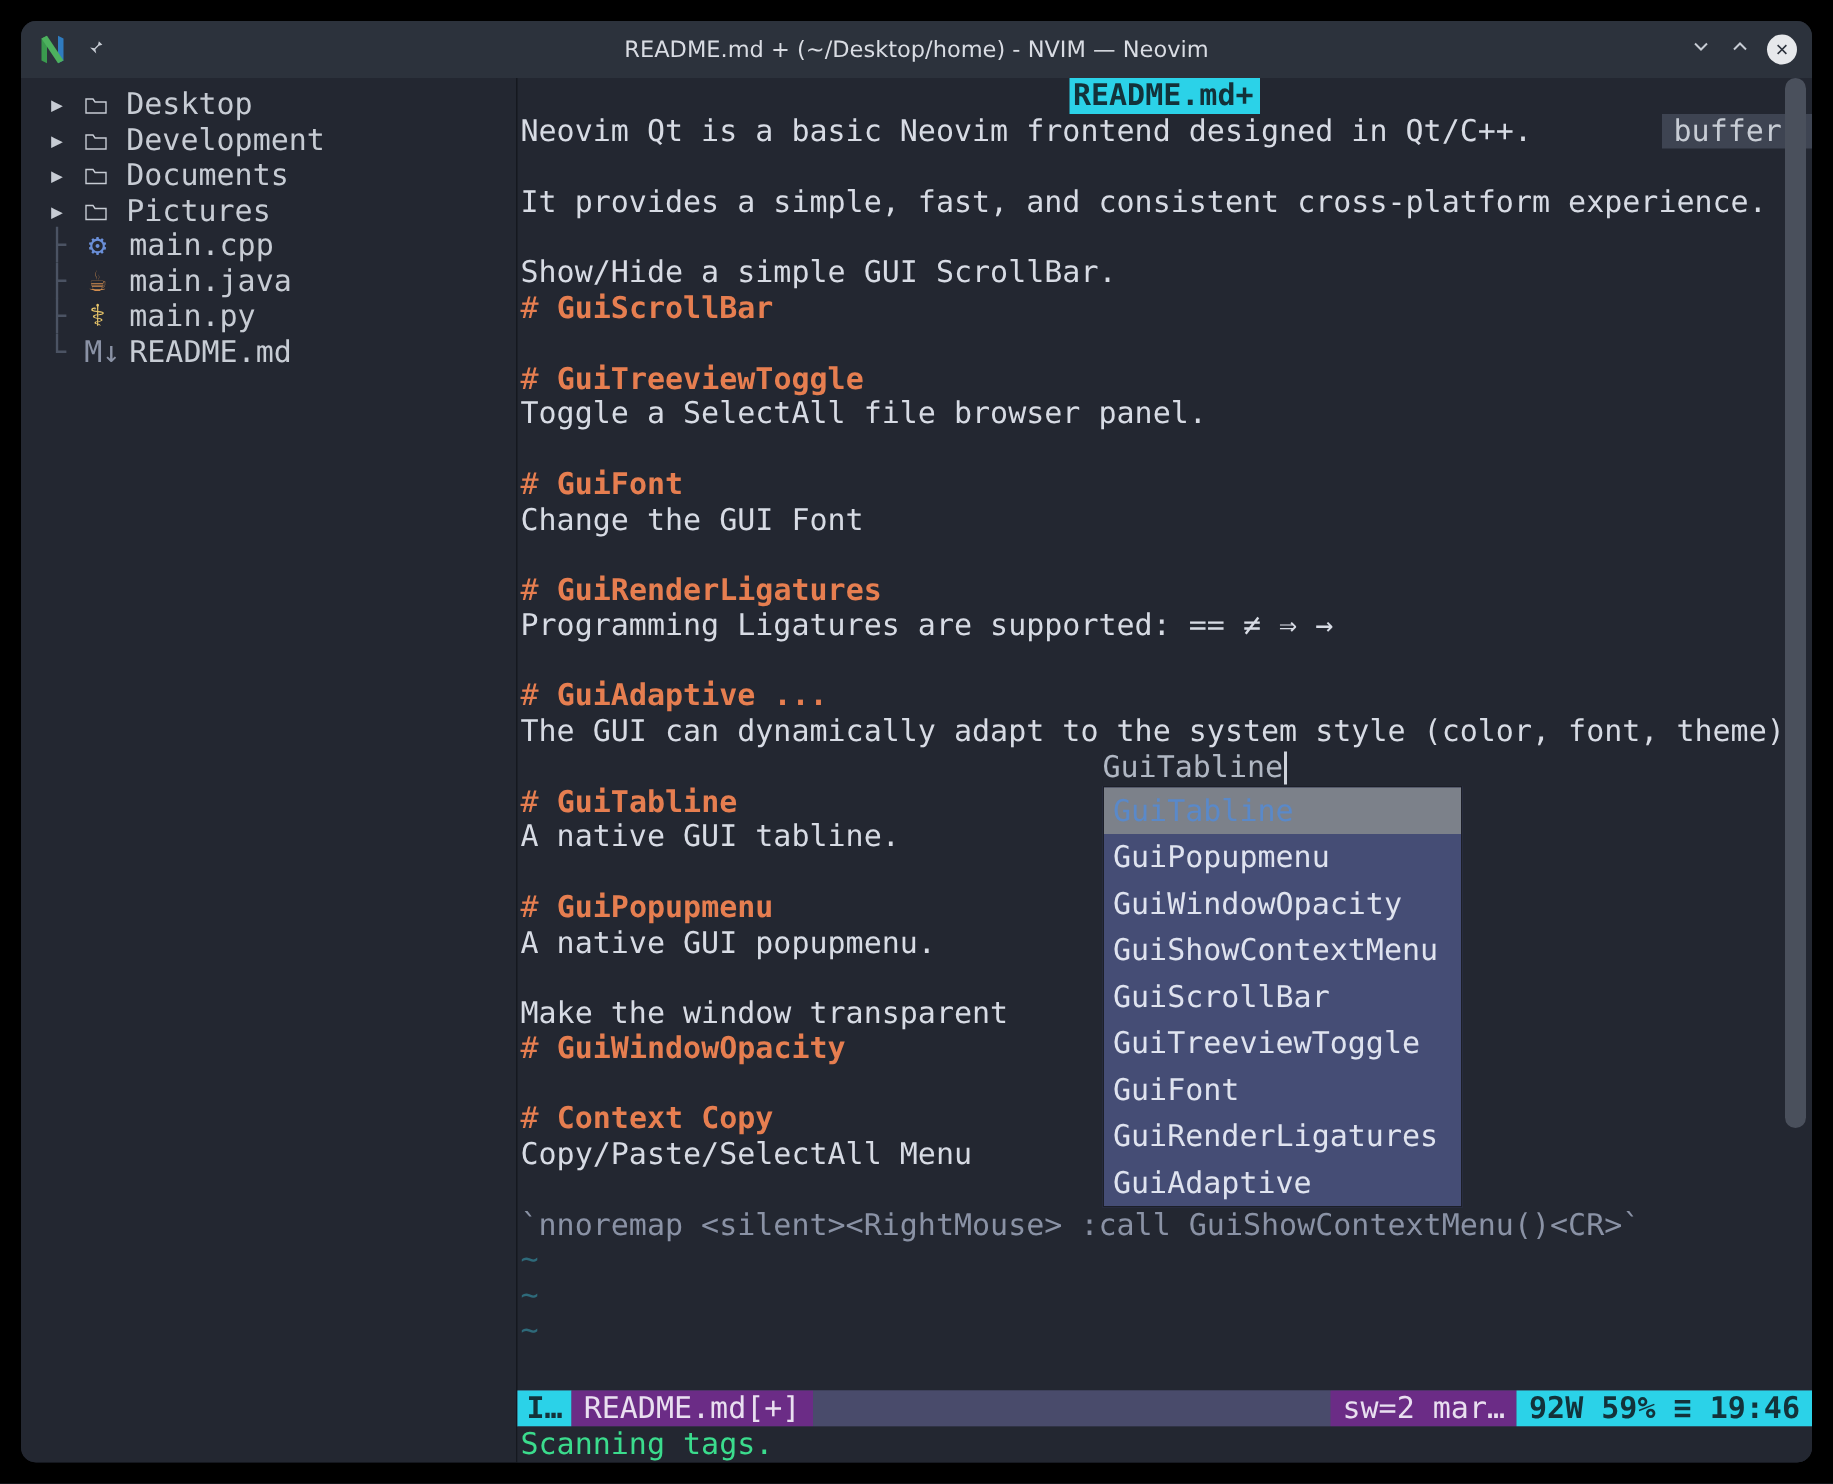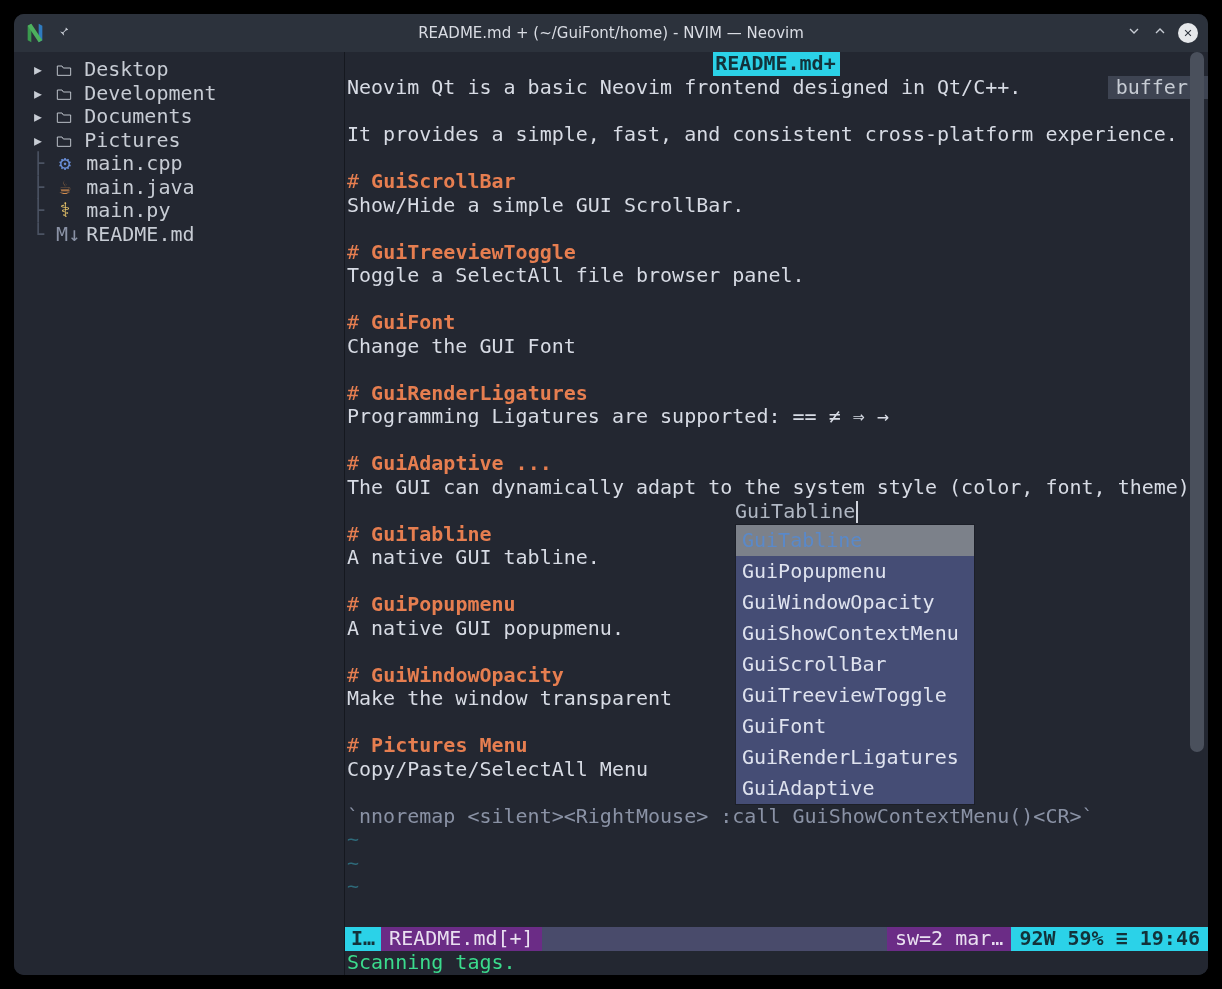--- a/index.html
+++ b/index.html
@@ -220,21 +220,21 @@
           <path d="M16 2 L20 4 L20 20 L16 22 Z" fill="#2f7bbf"></path>
           <path d="M8 2 L20 20 L16 22 L4 4 Z" fill="#4db15e"></path>
         </svg>
       </span>
       <span>
         <svg class="pin-icon" viewBox="0 0 24 24">
             <path d="M14 3l7 7-4 1-4 4 1 5-7-7 5 1 4-4 1-4-3-3z" fill="#c7ccd4"></path>
           </svg>
       </span>
     </div>
-    <div class="title">README.md + (~/GuiFont/home) - NVIM — Neovim</div>
+    <div class="title">README.md + (~/Desktop/home) - NVIM — Neovim</div>
     <div class="right">
       <span>
         <svg class="win-btn" viewBox="0 0 24 24">
             <path d="M6 9l6 6 6-6"></path>
           </svg>
       </span>
       <span>
         <svg class="win-btn" viewBox="0 0 24 24">
             <path d="M6 15l6-6 6 6"></path>
           </svg>
@@ -274,45 +274,45 @@
       <div class="tabline">
         <div class="tab-active"> README.md+ </div>
         <div class="tab-right">buffers</div>
       </div>
 
       <div class="editor-body" id="editor-body">
           <div class="line">Neovim Qt is a basic Neovim frontend designed in Qt/C++.</div>
           <div class="line"></div>
           <div class="line">It provides a simple, fast, and consistent cross-platform experience.</div>
           <div class="line"></div>
+          <div class="line">Show/Hide a simple GUI ScrollBar.</div>
           <div class="line"><span class="h-hash"># </span><span class="h-head">GuiScrollBar</span></div>
-          <div class="line">Show/Hide a simple GUI ScrollBar.</div>
           <div class="line"></div>
           <div class="line"><span class="h-hash"># </span><span class="h-head">GuiTreeviewToggle</span></div>
           <div class="line">Toggle a SelectAll file browser panel.</div>
           <div class="line"></div>
           <div class="line"><span class="h-hash"># </span><span class="h-head">GuiFont</span></div>
           <div class="line">Change the GUI Font</div>
           <div class="line"></div>
           <div class="line"><span class="h-hash"># </span><span class="h-head">GuiRenderLigatures</span></div>
           <div class="line">Programming Ligatures are supported: == ≠ ⇒ →</div>
           <div class="line"></div>
           <div class="line"><span class="h-hash"># </span><span class="h-head">GuiAdaptive ...</span></div>
           <div class="line">The GUI can dynamically adapt to the system style (color, font, theme).</div>
           <div class="line"></div>
           <div class="line"><span class="h-hash"># </span><span class="h-head">GuiTabline</span></div>
           <div class="line">A native GUI tabline.</div>
           <div class="line"></div>
           <div class="line"><span class="h-hash"># </span><span class="h-head">GuiPopupmenu</span></div>
           <div class="line">A native GUI popupmenu.</div>
           <div class="line"></div>
+          <div class="line">Make the window transparent</div>
           <div class="line"><span class="h-hash"># </span><span class="h-head">GuiWindowOpacity</span></div>
-          <div class="line">Make the window transparent</div>
-          <div class="line"></div>
-          <div class="line"><span class="h-hash"># </span><span class="h-head">Pictures Menu</span></div>
+          <div class="line"></div>
+          <div class="line"><span class="h-hash"># </span><span class="h-head">Context Copy</span></div>
           <div class="line">Copy/Paste/SelectAll Menu</div>
           <div class="line"></div>
           <div class="line"><span class="code-tick">`nnoremap &lt;silent&gt;&lt;RightMouse&gt; :call GuiShowContextMenu()&lt;CR&gt;`</span></div>
           <div class="line"><span class="tilde">~</span></div>
           <div class="line"><span class="tilde">~</span></div>
           <div class="line"><span class="tilde">~</span></div>
         </div>
 
       <div class="completion-prompt">
         <span>GuiTabline</span>

